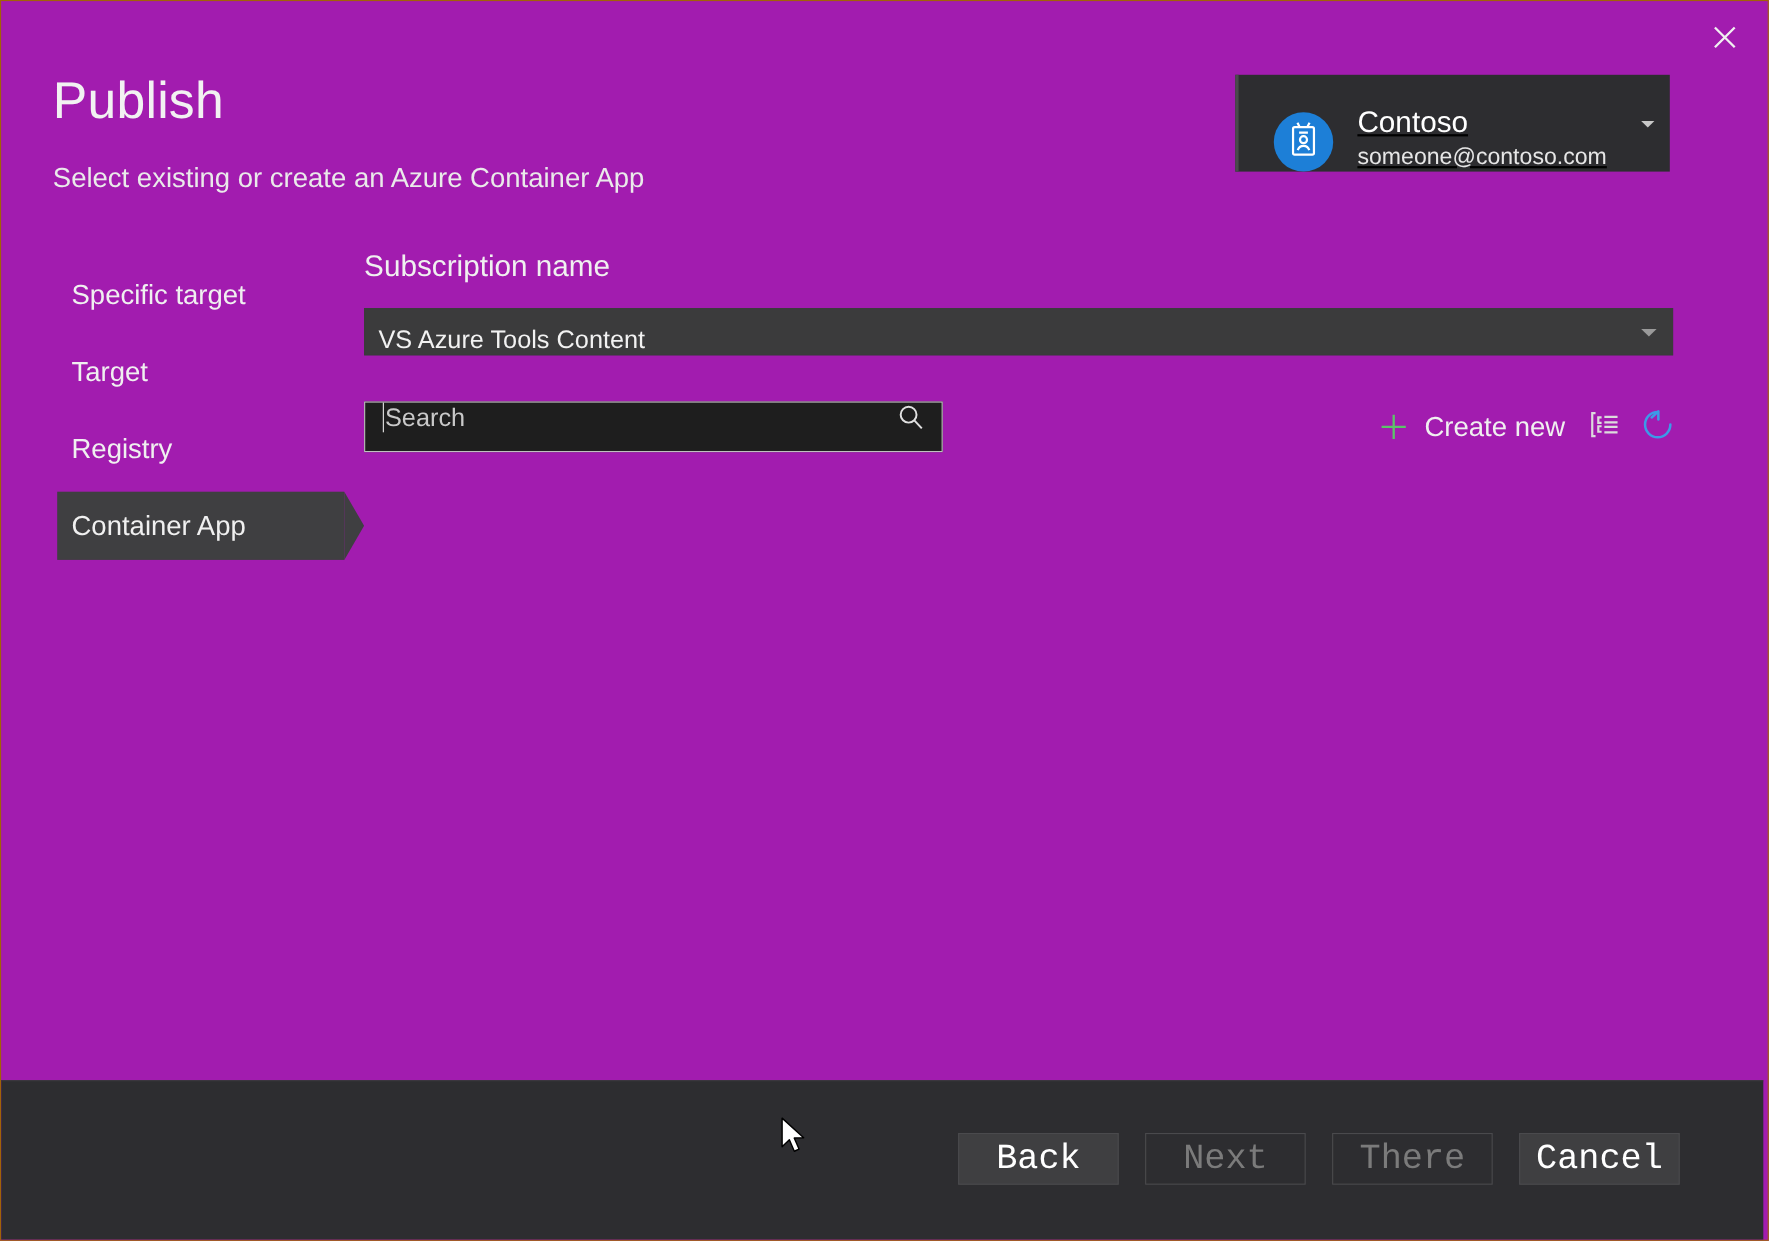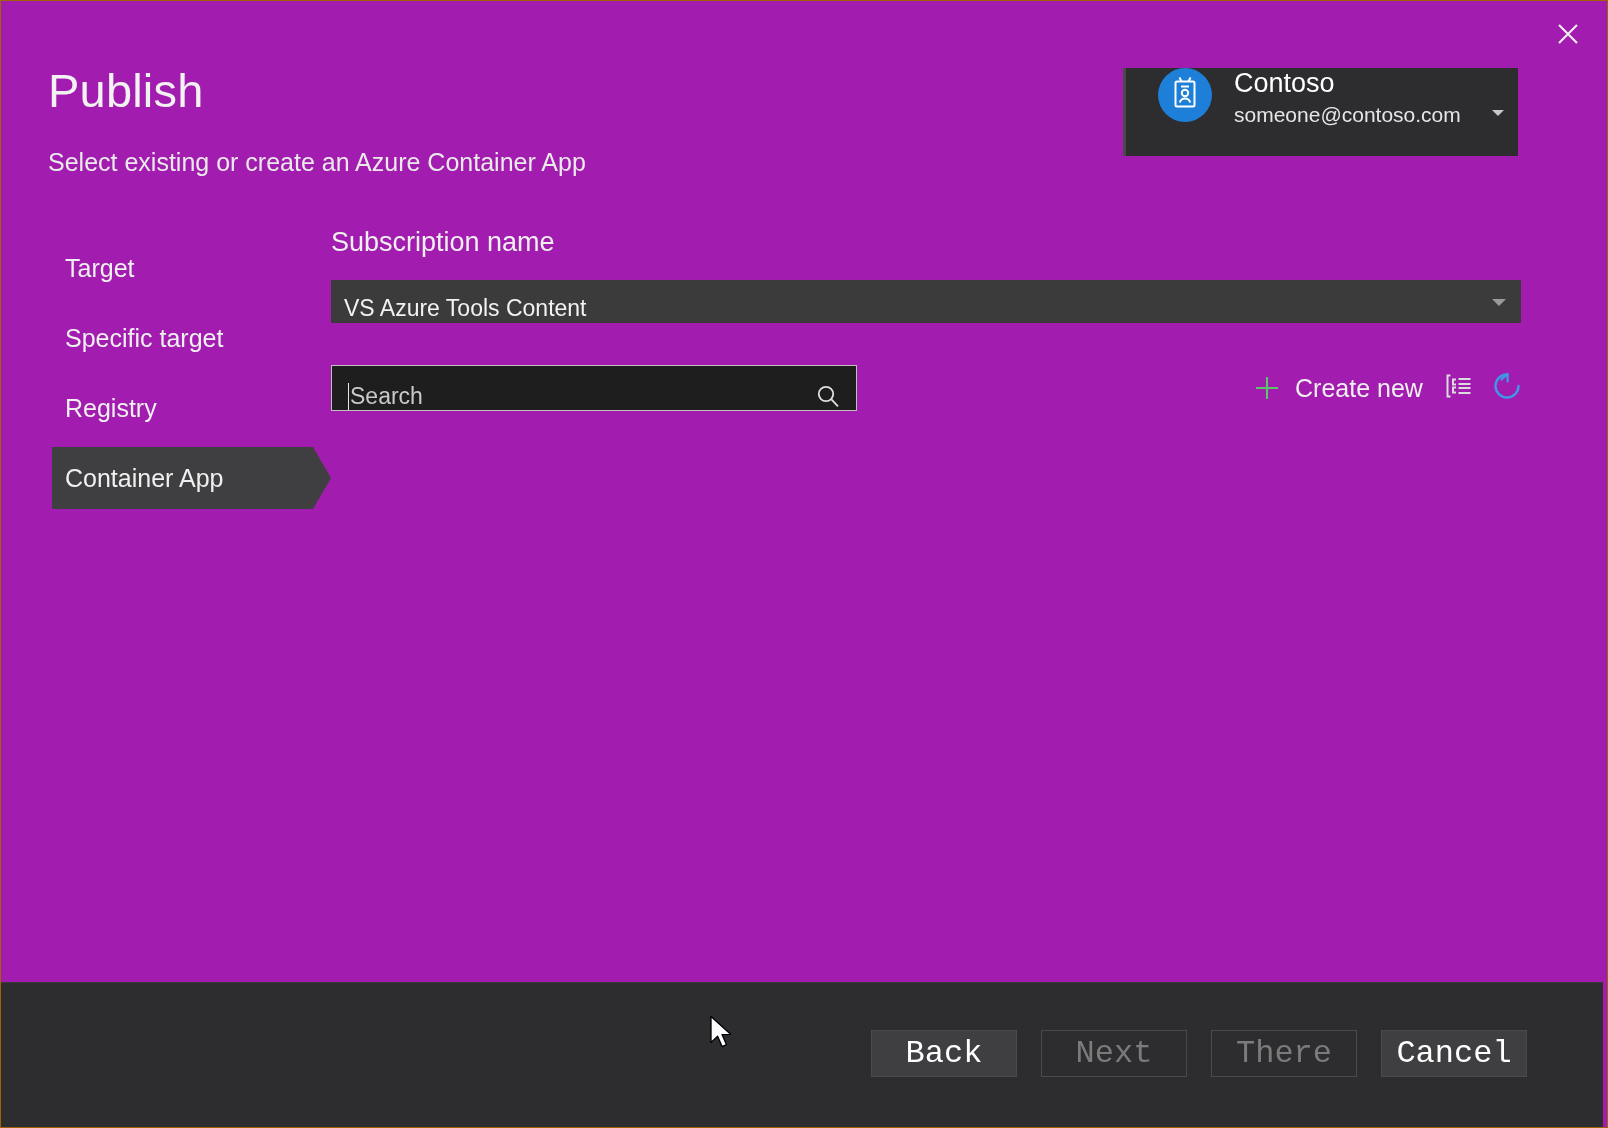--- a/index.html
+++ b/index.html
@@ -39,22 +39,23 @@
     font-size: 25px; font-weight: 400;
     color: #eaeaea; line-height: 1.2;
   }
 
   
   #account-badge {
     position: absolute; left: 1122px; top: 67px;
     width: 395px; height: 88px;
     background: #2d2d30;
     border-left: 3px solid #4a4a4d;
-    display: flex; align-items: flex-start;
-    cursor: default;
+    display: flex; align-items: flex-end;
+    cursor: default;
+    text-decoration: underline;
   }
   #avatar {
     width: 54px; height: 54px; margin-left: 32px;
     border-radius: 50%;
     background: #1d7fd7;
     display: flex; align-items: center; justify-content: center;
     flex: none;
   }
   #account-text { margin-left: 22px; min-width: 0; }
   #account-name {
@@ -121,21 +122,21 @@
   #toolbar-row {
     position: relative;
     margin-top: 42px;
     height: 46px;
   }
   #search-box {
     position: absolute; left: 0; top: 0;
     width: 526px; height: 46px;
     background: #1e1e1e;
     border: 1px solid #c0c0c0;
-    display: flex; align-items: flex-end;
+    display: flex; align-items: flex-start;
     cursor: text;
   }
   #search-caret {
     width: 1px; height: 27px; background: #e8e8e8;
     margin-left: 16px; flex: none;
   }
   #search-placeholder {
     font-size: 23px; color: #c9c9c9;
     margin-left: 1px;
     flex: 1;
@@ -248,24 +249,24 @@
     </div>
     <div id="account-text">
       <div id="account-name">Contoso</div>
       <div id="account-email">someone@contoso.com</div>
     </div>
     <span id="account-chevron"></span>
   </div>
 
   <div id="sidebar">
     <div class="nav-item">
+      <span>Specific target</span>
+    </div>
+    <div class="nav-item">
       <span>Target</span>
-    </div>
-    <div class="nav-item">
-      <span>Specific target</span>
     </div>
     <div class="nav-item">
       <span>Registry</span>
     </div>
     <div class="nav-item selected">
       <span>Container App</span>
     </div>
   </div>
 
   <div id="main">

